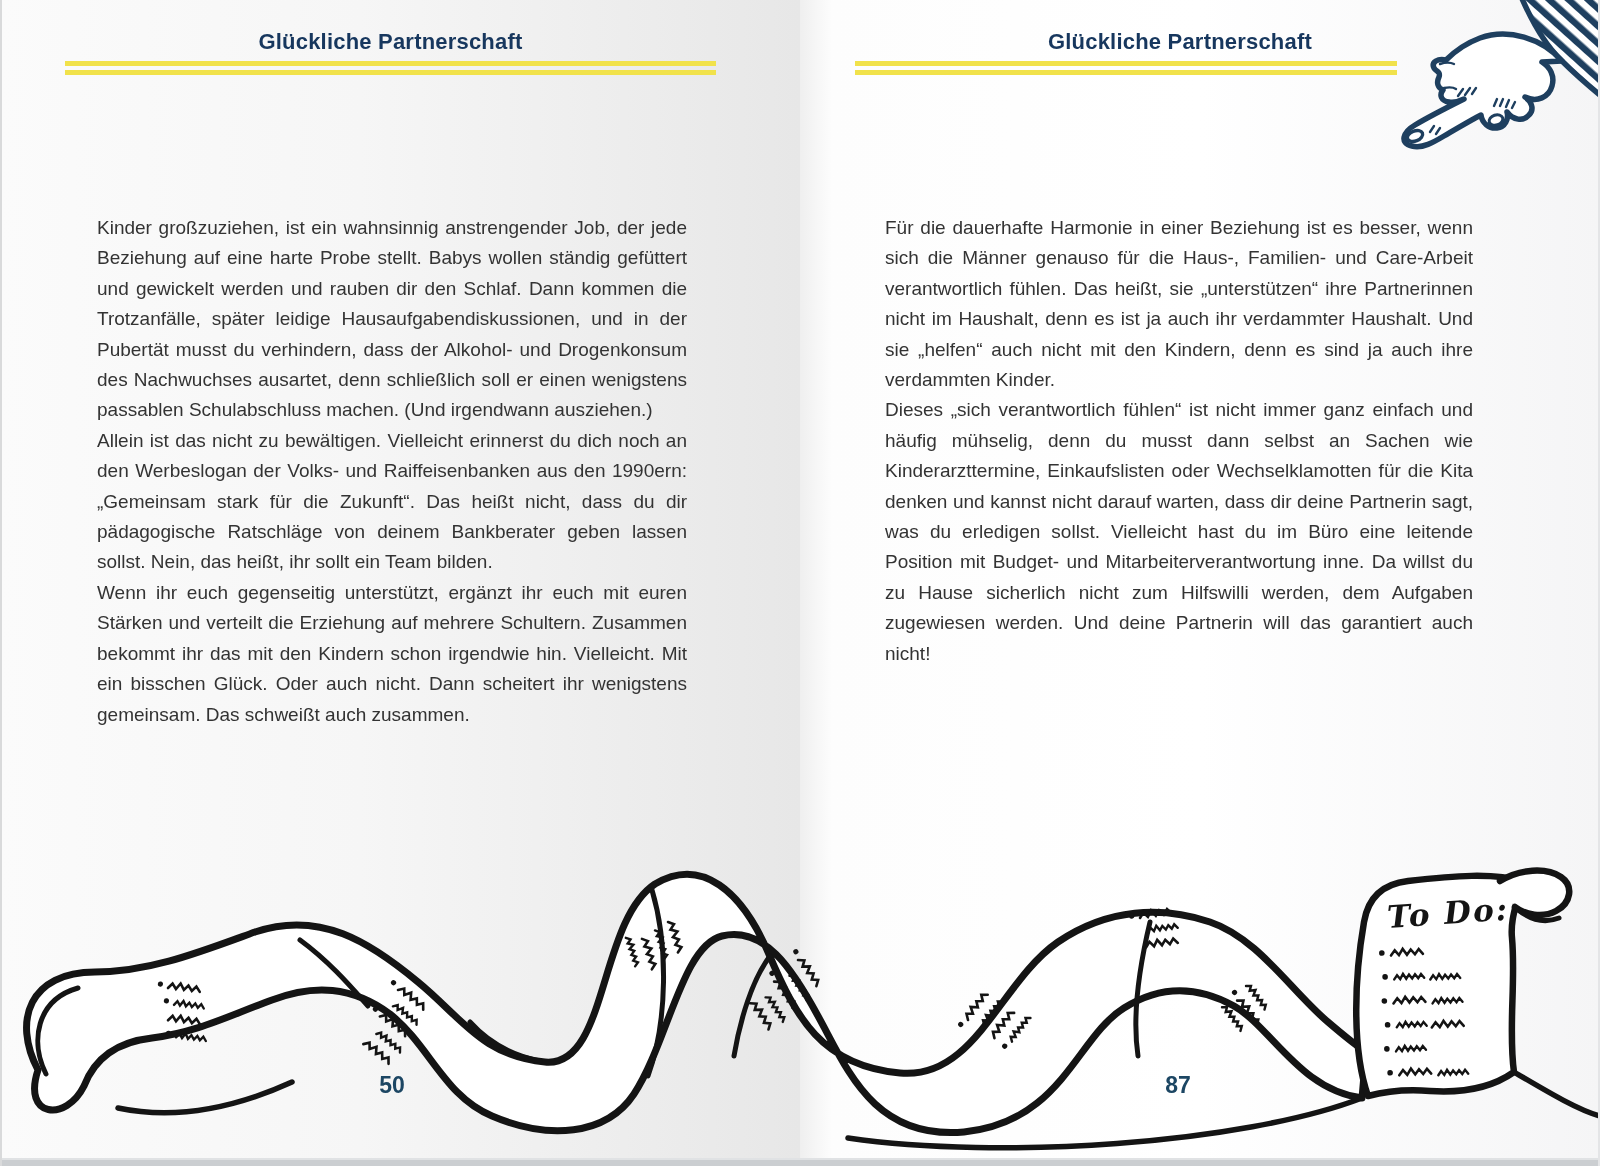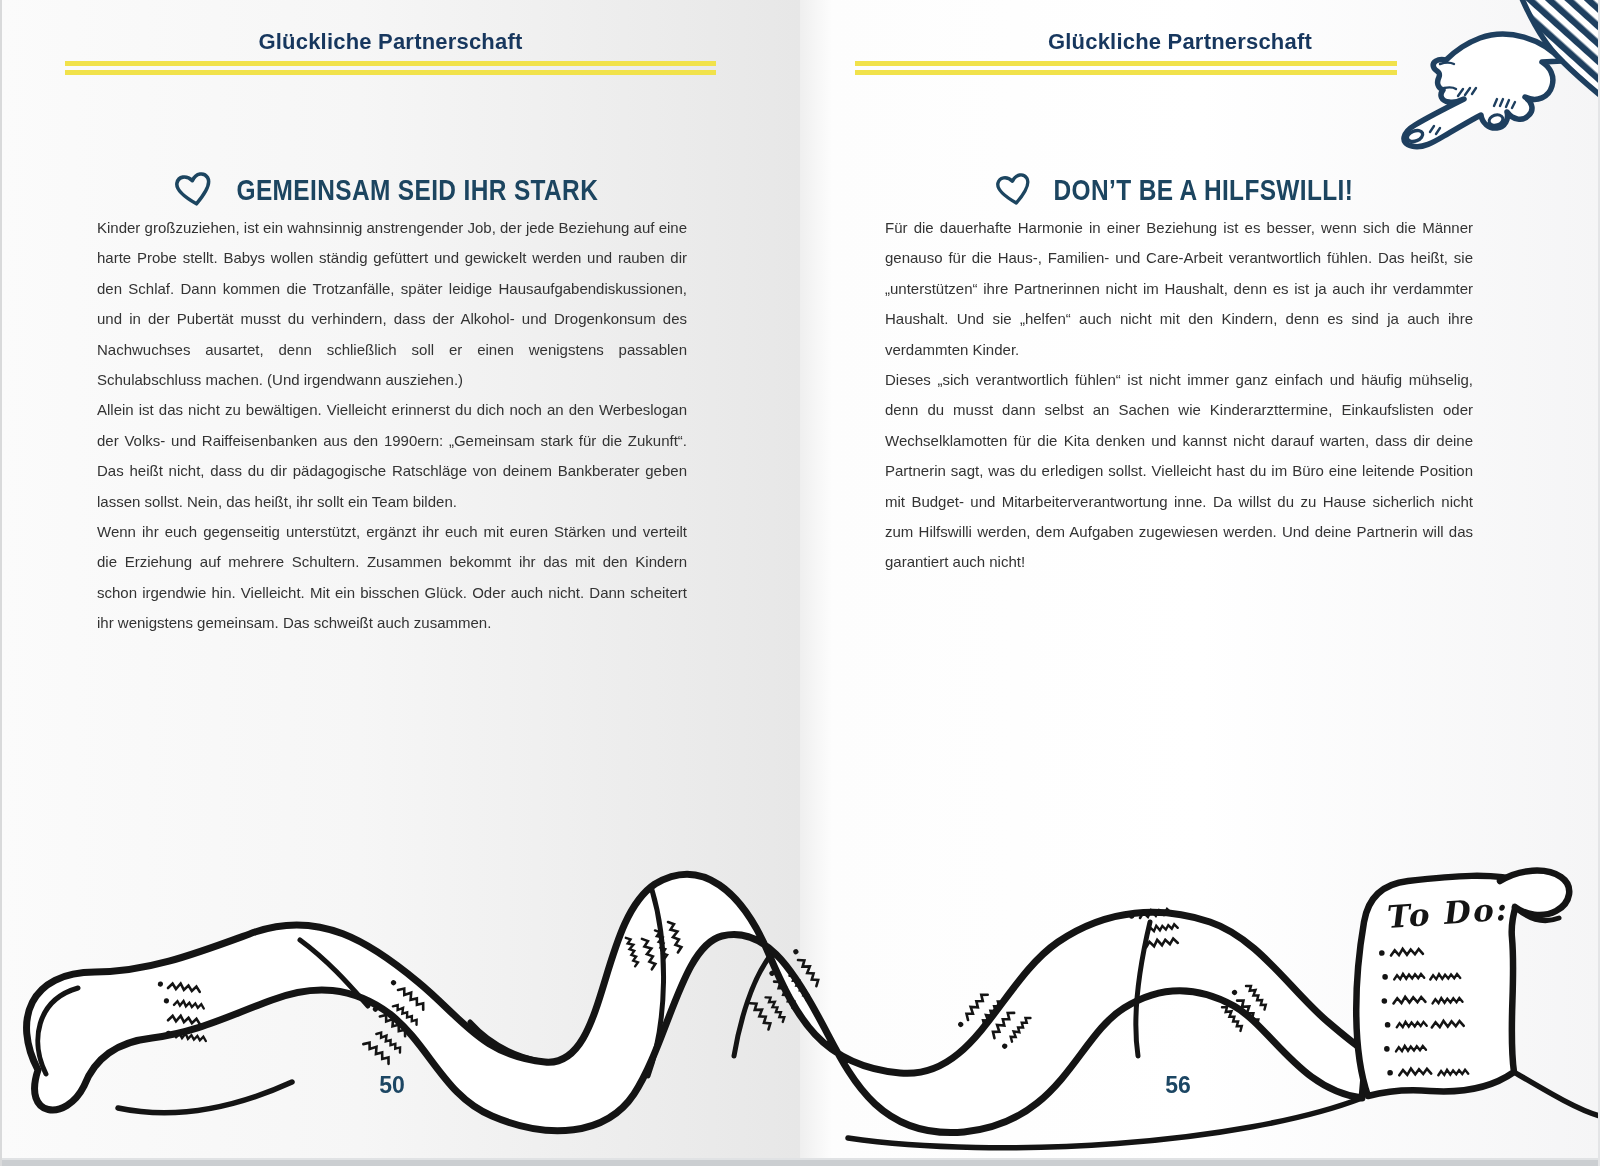--- a/index.html
+++ b/index.html
@@ -35,21 +35,21 @@
   }
   .sh-left{left:97px;width:590px;}
   .sh-right{left:885px;width:588px;}
   .section-heading .txt{
     font-size:26px;font-weight:bold;letter-spacing:.4px;white-space:nowrap;
     transform:scale(.94,1.1);transform-origin:center;
   }
   .heart{flex:0 0 auto;}
   
   .body-col{
-    position:absolute;top:213px;font-size:15px;line-height:30.4px;color:#333333;
+    position:absolute;top:213px;font-size:19px;line-height:30.4px;color:#333333;
     text-align:justify;
   }
   .bc-left{left:97px;width:590px;}
   .bc-right{left:885px;width:588px;}
   .body-col p{margin:0;}
   
   .page-number{
     position:absolute;top:1072px;width:80px;text-align:center;
     font-size:23px;font-weight:bold;color:#1c4663;
   }
@@ -78,36 +78,20 @@
     <div class="bar"></div>
       <div class="gap"></div>
       <div class="bar"></div>
   </div>
   <div class="rule rule-right">
     <div class="bar"></div>
       <div class="gap"></div>
       <div class="bar"></div>
   </div>
 
-  <div class="section-heading sh-left">
-    <svg class="heart" width="40" height="36" viewBox="0 0 40 36">
-      <g transform="rotate(-10 20 18)">
-        <path d="M20 32 C 8 22 2 14 4.5 8 C 7 2 15 1.5 20 8.5 C 25 1.5 33 2 35.5 8 C 38 14 32 22 20 32 Z" fill="none" stroke="#1c4560" stroke-width="3.6" stroke-linejoin="round"></path>
-      </g>
-    </svg>
-    <span class="txt">GEMEINSAM SEID IHR STARK</span>
-  </div>
-  <div class="section-heading sh-right">
-    <svg class="heart" width="38" height="34" viewBox="0 0 40 36">
-      <g transform="rotate(-10 20 18)">
-        <path d="M20 32 C 8 22 2 14 4.5 8 C 7 2 15 1.5 20 8.5 C 25 1.5 33 2 35.5 8 C 38 14 32 22 20 32 Z" fill="none" stroke="#1c4560" stroke-width="3.6" stroke-linejoin="round"></path>
-      </g>
-    </svg>
-    <span class="txt">DON’T BE A HILFSWILLI!</span>
-  </div>
 
   <div class="body-col bc-left">
     <p>Kinder großzuziehen, ist ein wahnsinnig anstrengender Job, der jede Beziehung auf eine harte Probe stellt. Babys wollen ständig gefüttert und gewickelt werden und rauben dir den Schlaf. Dann kommen die Trotzanfälle, später leidige Hausaufgabendiskussionen, und in der Pubertät musst du verhindern, dass der Alkohol- und Drogenkonsum des Nachwuchses ausartet, denn schließlich soll er einen wenigstens passablen Schulabschluss machen. (Und irgendwann ausziehen.)</p>
     <p>Allein ist das nicht zu bewältigen. Vielleicht erinnerst du dich noch an den Werbeslogan der Volks- und Raiffeisenbanken aus den 1990ern: „Gemeinsam stark für die Zukunft“. Das heißt nicht, dass du dir pädagogische Ratschläge von deinem Bankberater geben lassen sollst. Nein, das heißt, ihr sollt ein Team bilden.</p>
     <p>Wenn ihr euch gegenseitig unterstützt, ergänzt ihr euch mit euren Stärken und verteilt die Erziehung auf mehrere Schultern. Zusammen bekommt ihr das mit den Kindern schon irgendwie hin. Vielleicht. Mit ein bisschen Glück. Oder auch nicht. Dann scheitert ihr wenigstens gemeinsam. Das schweißt auch zusammen.</p>
   </div>
   <div class="body-col bc-right">
     <p>Für die dauerhafte Harmonie in einer Beziehung ist es besser, wenn sich die Männer genauso für die Haus-, Familien- und Care-Arbeit verantwortlich fühlen. Das heißt, sie „unterstützen“ ihre Partnerinnen nicht im Haushalt, denn es ist ja auch ihr verdammter Haushalt. Und sie „helfen“ auch nicht mit den Kindern, denn es sind ja auch ihre verdammten Kinder.</p>
     <p>Dieses „sich verantwortlich fühlen“ ist nicht immer ganz einfach und häufig mühselig, denn du musst dann selbst an Sachen wie Kinderarzttermine, Einkaufslisten oder Wechselklamotten für die Kita denken und kannst nicht darauf warten, dass dir deine Partnerin sagt, was du erledigen sollst. Vielleicht hast du im Büro eine leitende Position mit Budget- und Mitarbeiterverantwortung inne. Da willst du zu Hause sicherlich nicht zum Hilfswilli werden, dem Aufgaben zugewiesen werden. Und deine Partnerin will das garantiert auch nicht!</p>
   </div>
@@ -284,20 +268,20 @@
         <circle cx="0" cy="93" r="2.8" fill="#141414"></circle>
           <use href="#zz2" x="9" y="96"></use>
         <circle cx="2" cy="117" r="2.8" fill="#141414"></circle>
           <use href="#zz" x="11" y="120"></use>
           <use href="#zz2" x="50" y="122"></use>
       </g>
     </g>
   </svg>
 
   <div class="page-number pn-left">50</div>
-  <div class="page-number pn-right">56</div>
+  <div class="page-number pn-right">87</div>
 
   <div class="edge-bottom-soft"></div>
   <div class="edge-bottom"></div>
   <div class="edge-left"></div>
   <div class="edge-right"></div>
 
 </div>
 
 </body></html>

